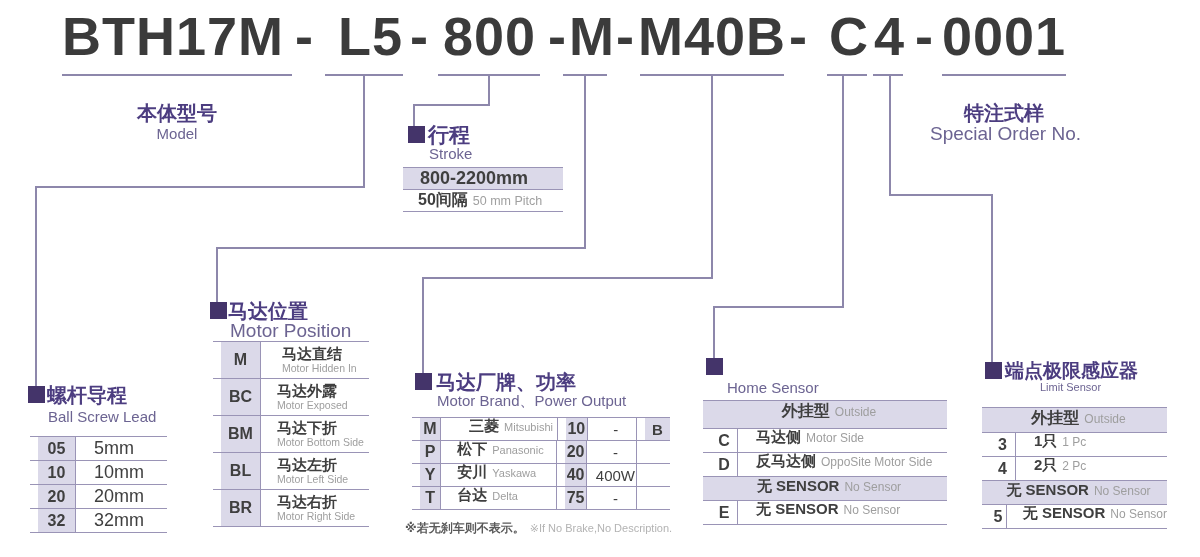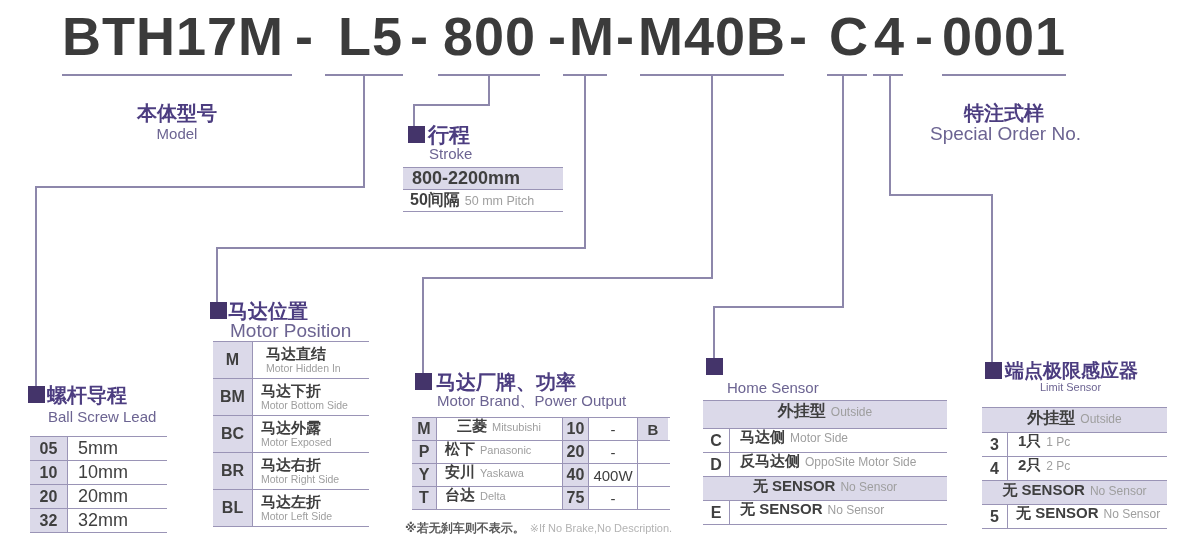--- a/index.html
+++ b/index.html
@@ -13,21 +13,21 @@
   .vl{position:absolute;width:2px;background:#8d87ab;}
   
   .sq{position:absolute;width:17px;height:17px;background:#44346a;}
   
   .cn{position:absolute;font-size:20px;font-weight:700;color:#4c3d80;white-space:nowrap;}
   .en{position:absolute;font-size:19px;font-weight:400;color:#6c6492;white-space:nowrap;}
   .center{text-align:center;margin-top:19px;}
   
   .tbl{position:absolute;border-top:1px solid #9a94b6;box-sizing:border-box;}
   .trow{display:flex;align-items:stretch;border-bottom:1px solid #9a94b6;box-sizing:border-box;}
-  .cell{display:flex;align-items:center;box-sizing:border-box;}
+  .cell{display:flex;align-items:center;box-sizing:border-box;margin-left:8px;}
   .code{justify-content:center;border-right:1px solid #9a94b6;font-size:16px;color:#3f3f3f;font-weight:600;}
   .shade{background:#dbd9e9;}
   .zh1{font-size:15px;font-weight:600;color:#3f3f3f;line-height:16px;white-space:nowrap;}
   .en1{font-size:10.5px;color:#9e9e9e;line-height:12px;white-space:nowrap;}
   .inlinepair{display:flex;align-items:baseline;gap:5px;white-space:nowrap;}
   .hdrrow{justify-content:center;}
 </style>
 </head>
 <body>
 
@@ -129,45 +129,45 @@
   <div class="en" style="left:230px;top:320px">Motor Position</div>
   <div class="tbl" style="left:213px;top:341px;width:156px">
     <div class="trow" style="height:37px">
       <div class="cell code shade" style="width:40px">M</div>
       <div class="cell" style="padding-left:13px;flex-direction:column;align-items:flex-start;justify-content:center">
         <span class="zh1">马达直结</span>
         <span class="en1">Motor Hidden In</span>
       </div>
     </div>
     <div class="trow" style="height:37px">
+      <div class="cell code shade" style="width:40px">BC</div>
+      <div class="cell" style="padding-left:8px;flex-direction:column;align-items:flex-start;justify-content:center">
+        <span class="zh1">马达外露</span>
+        <span class="en1">Motor Exposed</span>
+      </div>
+    </div>
+    <div class="trow" style="height:37px">
       <div class="cell code shade" style="width:40px">BM</div>
       <div class="cell" style="padding-left:8px;flex-direction:column;align-items:flex-start;justify-content:center">
         <span class="zh1">马达下折</span>
         <span class="en1">Motor Bottom Side</span>
       </div>
     </div>
     <div class="trow" style="height:37px">
-      <div class="cell code shade" style="width:40px">BC</div>
-      <div class="cell" style="padding-left:8px;flex-direction:column;align-items:flex-start;justify-content:center">
-        <span class="zh1">马达外露</span>
-        <span class="en1">Motor Exposed</span>
+      <div class="cell code shade" style="width:40px">BL</div>
+      <div class="cell" style="padding-left:8px;flex-direction:column;align-items:flex-start;justify-content:center">
+        <span class="zh1">马达左折</span>
+        <span class="en1">Motor Left Side</span>
       </div>
     </div>
     <div class="trow" style="height:37px">
       <div class="cell code shade" style="width:40px">BR</div>
       <div class="cell" style="padding-left:8px;flex-direction:column;align-items:flex-start;justify-content:center">
         <span class="zh1">马达右折</span>
         <span class="en1">Motor Right Side</span>
-      </div>
-    </div>
-    <div class="trow" style="height:37px">
-      <div class="cell code shade" style="width:40px">BL</div>
-      <div class="cell" style="padding-left:8px;flex-direction:column;align-items:flex-start;justify-content:center">
-        <span class="zh1">马达左折</span>
-        <span class="en1">Motor Left Side</span>
       </div>
     </div>
   </div>
 
   <div class="sq" style="left:415px;top:373px"></div>
   <div class="cn" style="left:436px;top:369px">马达厂牌、功率</div>
   <div class="en" style="left:437px;top:392px;font-size:15px">Motor Brand、Power Output</div>
   <div class="tbl" style="left:412px;top:417px;width:258px">
     <div class="trow" style="height:23px">
       <div class="cell code shade" style="width:25px">M</div>

